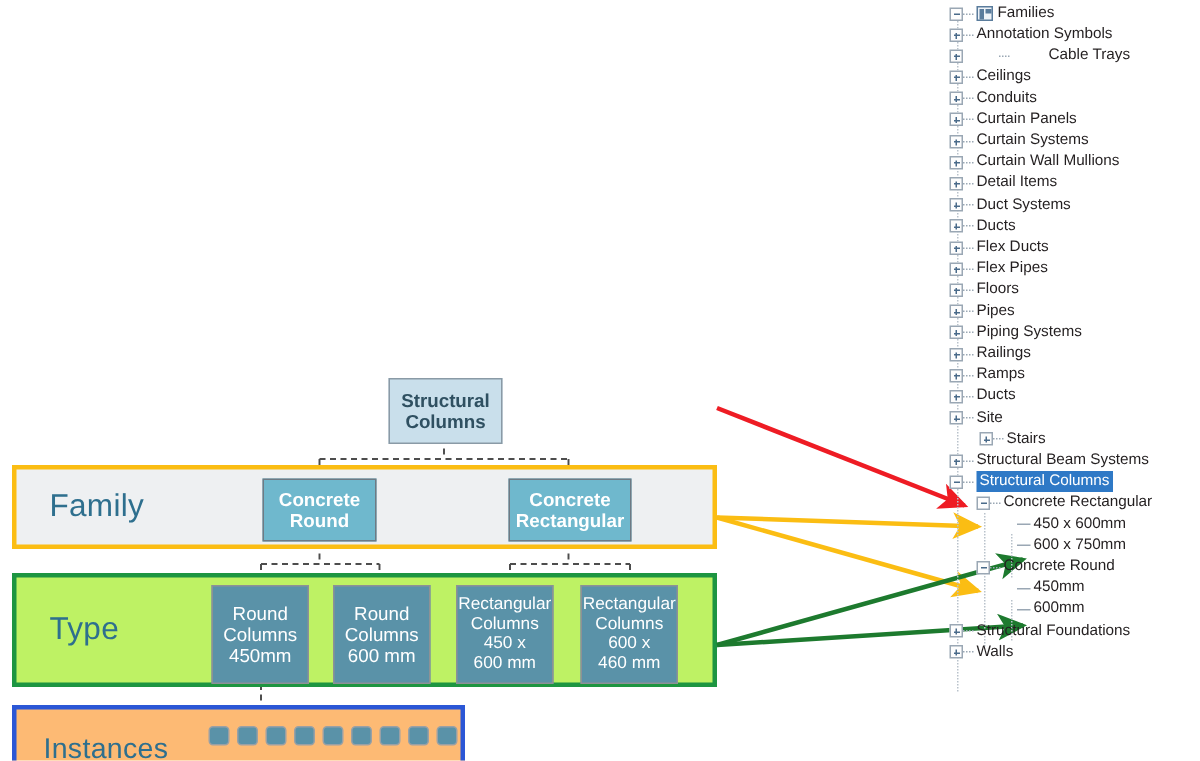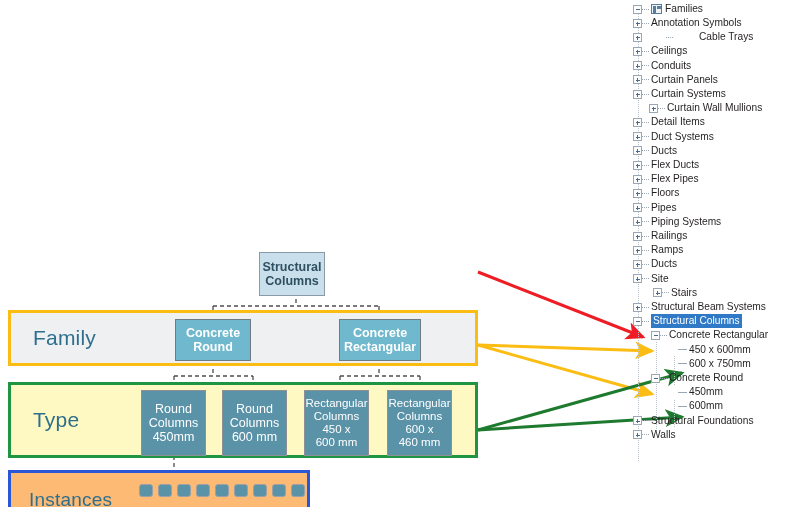--- a/index.html
+++ b/index.html
@@ -29,21 +29,21 @@
   #row-category {
     left:8px; top:246px; width:470px; height:56px;
     background:#f7f9fa; border:3px solid #ee1c24;
   }
   #row-family {
     left:8px; top:310px; width:470px; height:56px;
     background:#eef0f2; border:3px solid #fbbd13;
   }
   #row-type {
     left:8px; top:382px; width:470px; height:76px;
-    background:#fef9c3; border:3px solid #1d9541;
+    background:#bef264; border:3px solid #1d9541;
   }
   #row-instances {
     left:8px; top:470px; width:302px; height:44px;
     background:#fdba74; border:3px solid #2b57d6;align-items:flex-end;
   }
   #row-instances .row-label { font-size:19px; padding-left:18px; }
   #row-type .row-label { font-size:21px; }
 
   
   .node {
@@ -157,21 +157,21 @@
       <path d="M184,478 L184,485"></path>
       <path d="M203,478 L203,485"></path>
       <path d="M222,478 L222,485"></path>
       <path d="M241,478 L241,485"></path>
       <path d="M260,478 L260,485"></path>
       <path d="M279,478 L279,485"></path>
       <path d="M298,478 L298,485"></path>
     </g>
   </svg>
 
-  <div class="node node-category" style="left:259px; top:252px; width:66px; height:44px;">
+  <div class="node node-category" style="left:259px; top:252px; width:76px; height:44px;">
     <span>
       <span>Structural</span><br>
       <span>Columns</span>
     </span>
   </div>
 
   <div class="row" id="row-family">
     <span class="row-label">Family</span>
   </div>
   <div class="node node-family" style="left:175px; top:319px; width:76px; height:42px;">
@@ -301,21 +301,21 @@
       <div class="tnode" style="left: 0px; top: 72.8px;">
         <span class="pm plus"></span>
         <span class="dashlead"></span>
         <span class="tlabel">Curtain Panels</span>
       </div>
       <div class="tnode" style="left: 0px; top: 87px;">
         <span class="pm plus"></span>
         <span class="dashlead"></span>
         <span class="tlabel">Curtain Systems</span>
       </div>
-      <div class="tnode" style="left: 16px; top: 101.2px;">
+      <div class="tnode" style="left: 0px; top: 101.2px;">
         <span class="pm plus"></span>
         <span class="dashlead"></span>
         <span class="tlabel">Curtain Wall Mullions</span>
       </div>
       <div class="tnode" style="left: 0px; top: 115.4px;">
         <span class="pm plus"></span>
         <span class="dashlead"></span>
         <span class="tlabel">Detail Items</span>
       </div>
       <div class="tnode" style="left: 0px; top: 129.6px;">

